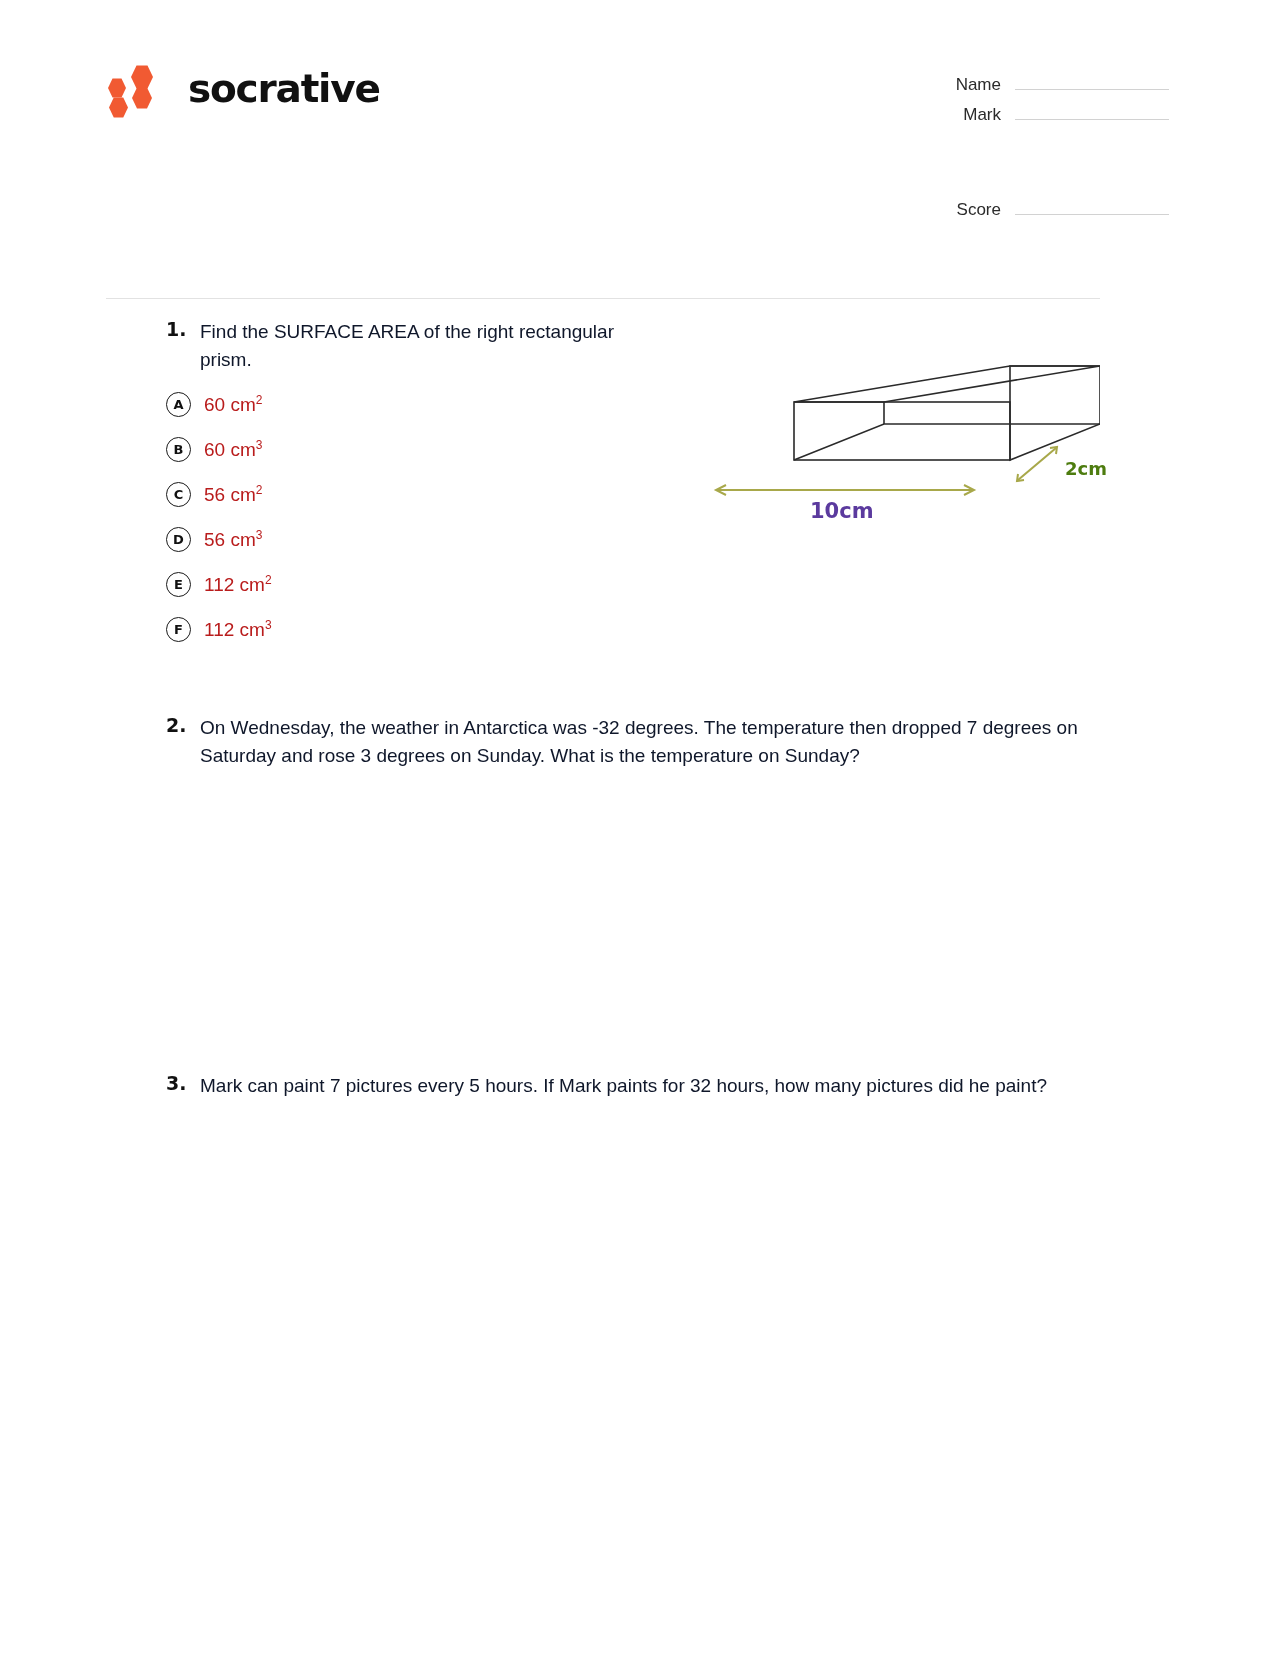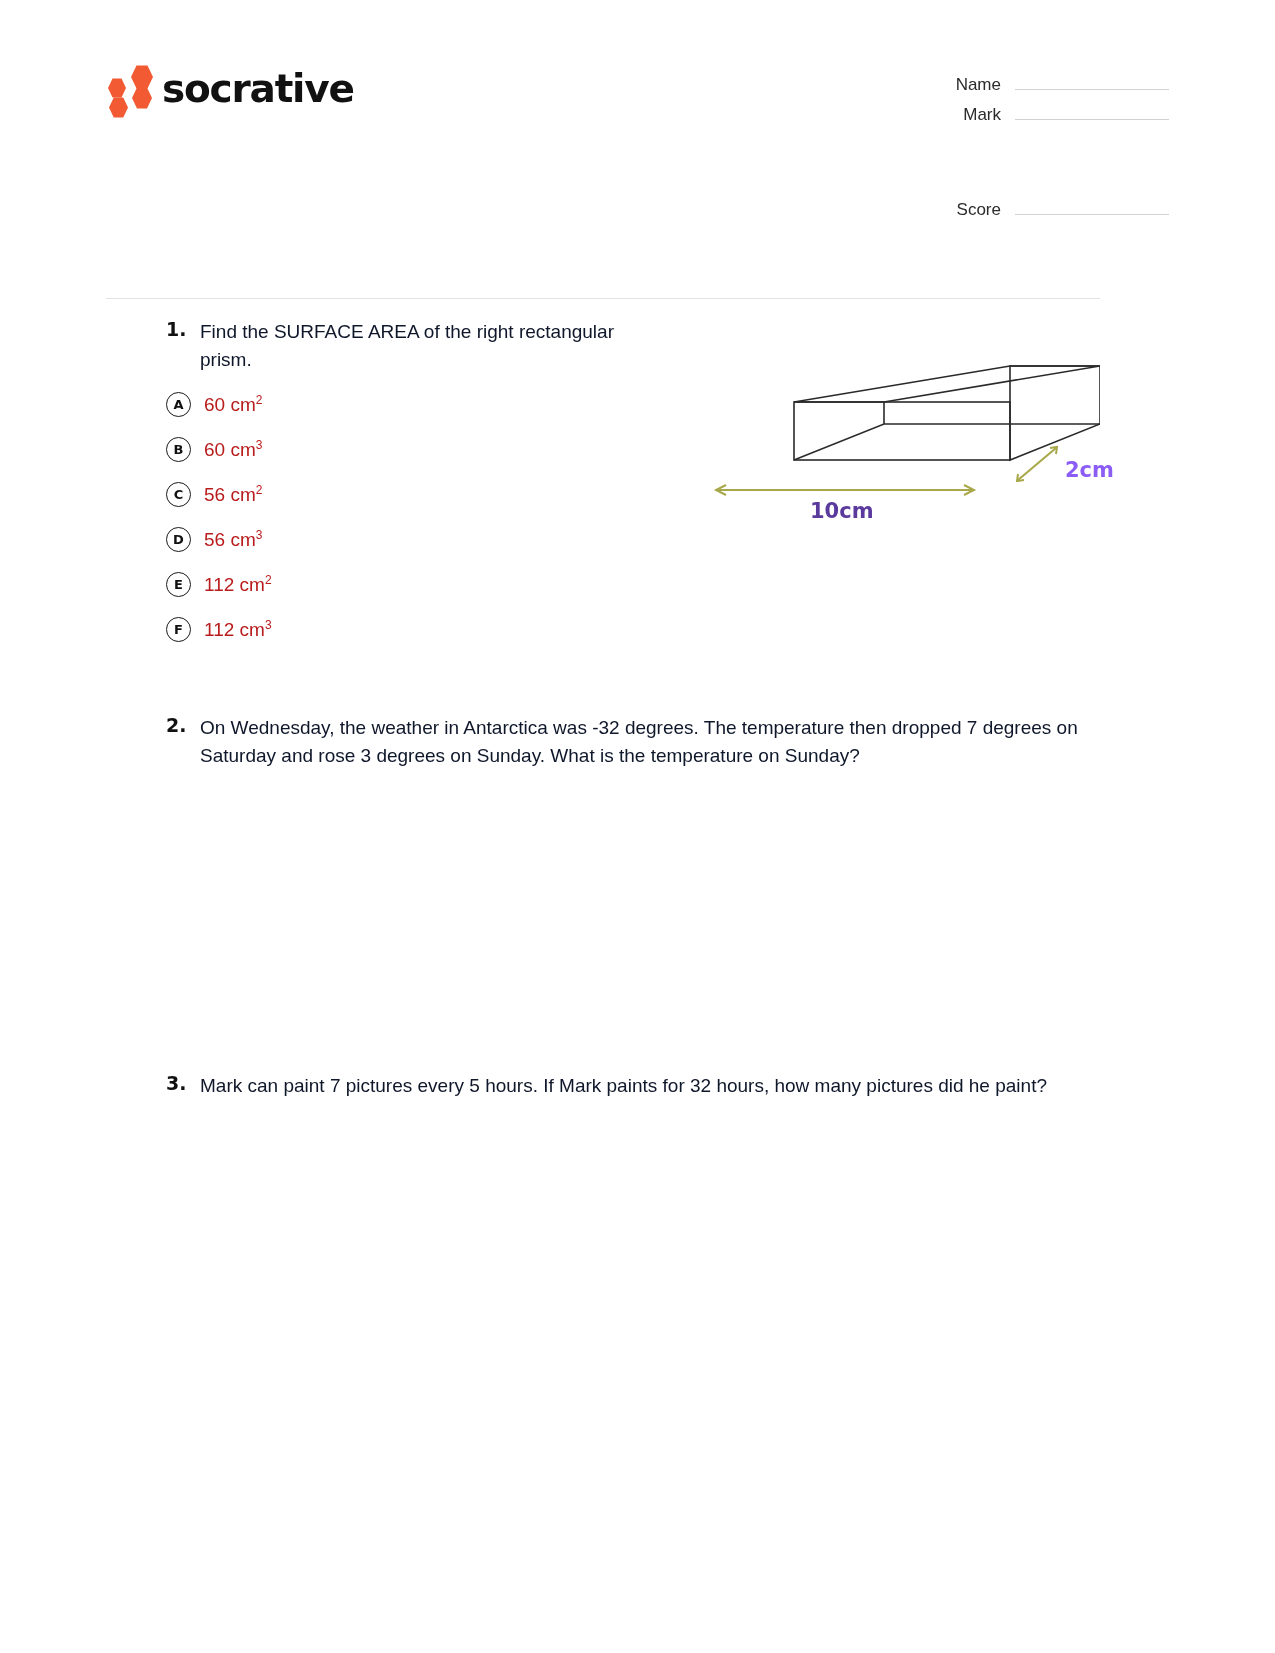--- a/index.html
+++ b/index.html
@@ -30,21 +30,21 @@
     padding: 58px 106px 0 106px;
     height: 150px;
   }
 
   .logo-wrap {
     position: absolute;
     left: 106px;
     top: 64px;
     display: flex;
     align-items: center;
-    gap: 8px;
+    gap: 34px;
   }
 
   .logo-mark {
     width: 48px;
     height: 48px;
     position: relative;
     flex: none;
   }
 
   .hexagon {
@@ -320,21 +320,21 @@
           <g stroke="#a8a84a" stroke-width="2" fill="none">
             <line x1="18" y1="140" x2="272" y2="140"></line>
             <polyline points="26,135 16,140 26,145"></polyline>
             <polyline points="264,135 274,140 264,145"></polyline>
           </g>
           <text x="110" y="168" font-family="DejaVu Sans, sans-serif" font-size="21" font-weight="700" fill="#5b3a9e">10cm</text>
         </svg>
 
         
         <div style="position:absolute; left:365px; top:108px; font-family:'DejaVu Sans',sans-serif;
-                    font-size:21px; font-weight:700; color:#8b5cf6;">2cm</div>
+                    font-size:18px; font-weight:700; color:#4d7c0f;">2cm</div>
       </div>
     </div>
 
     <div class="question q2">
       <span class="q-num">2.</span>
       <div class="q-body">
         <div class="q-text q-wide">On Wednesday, the weather in Antarctica was -32 degrees. The temperature then dropped 7 degrees on Saturday and rose 3 degrees on Sunday. What is the temperature on Sunday?</div>
       </div>
     </div>
 

